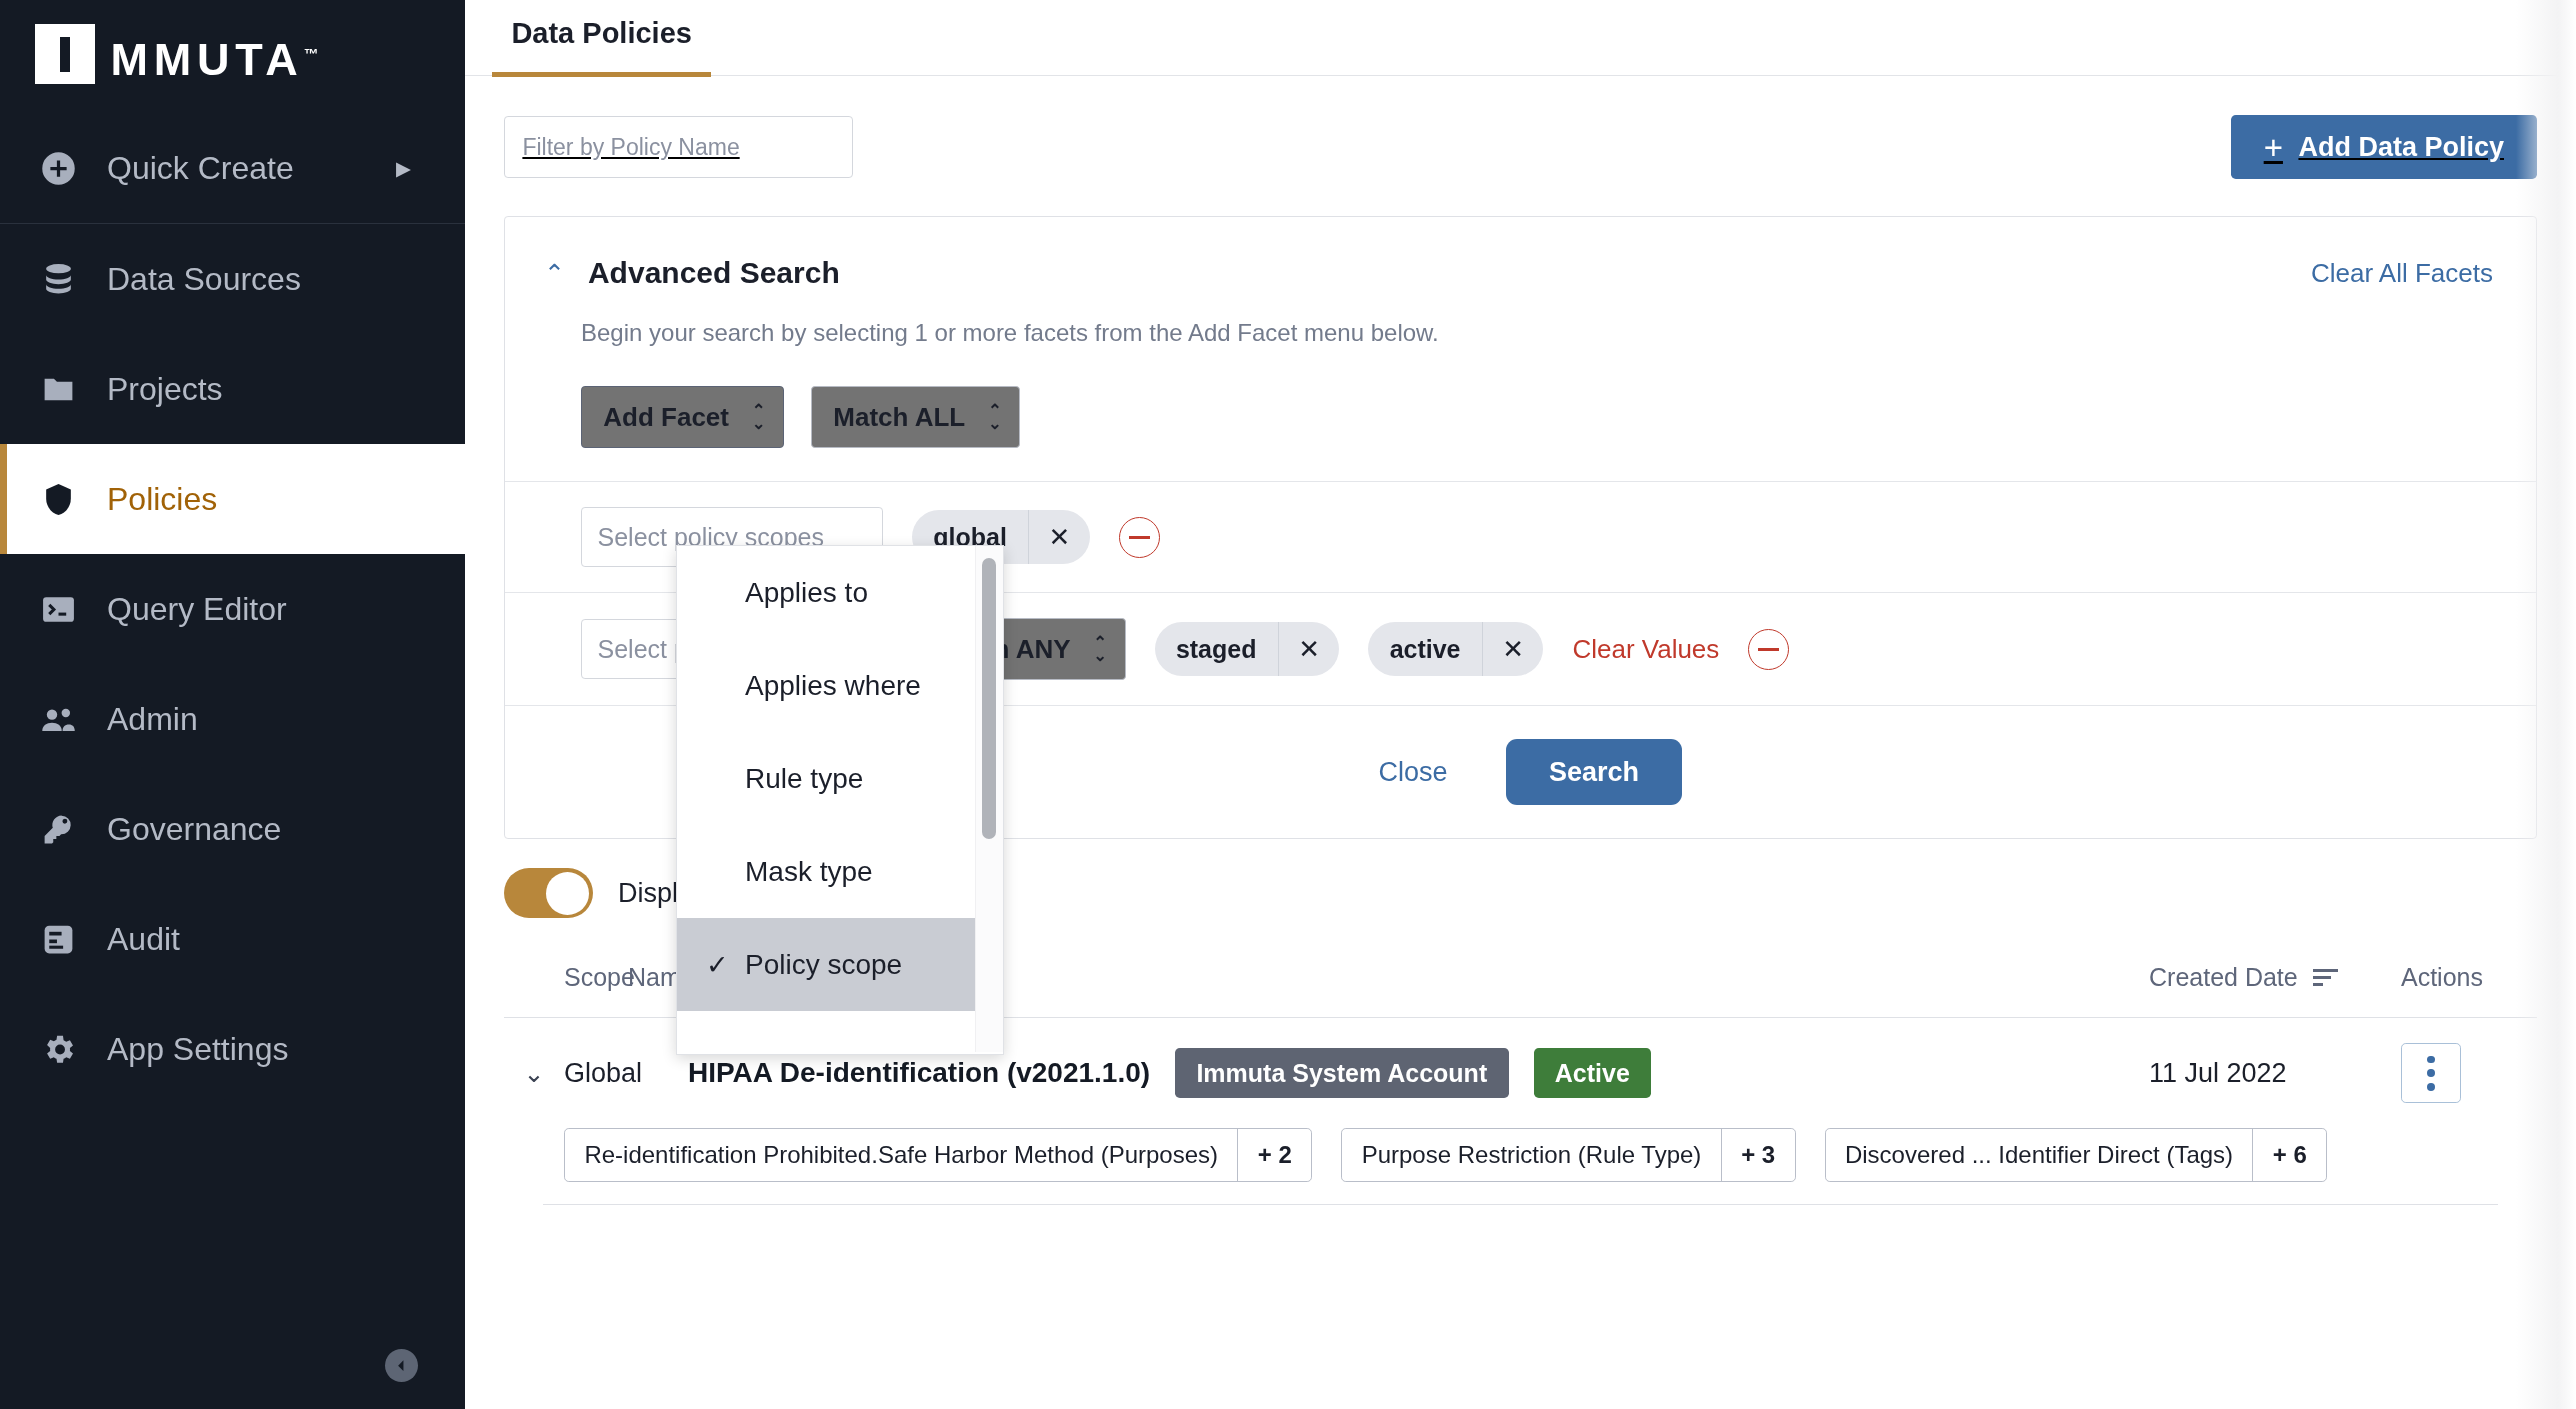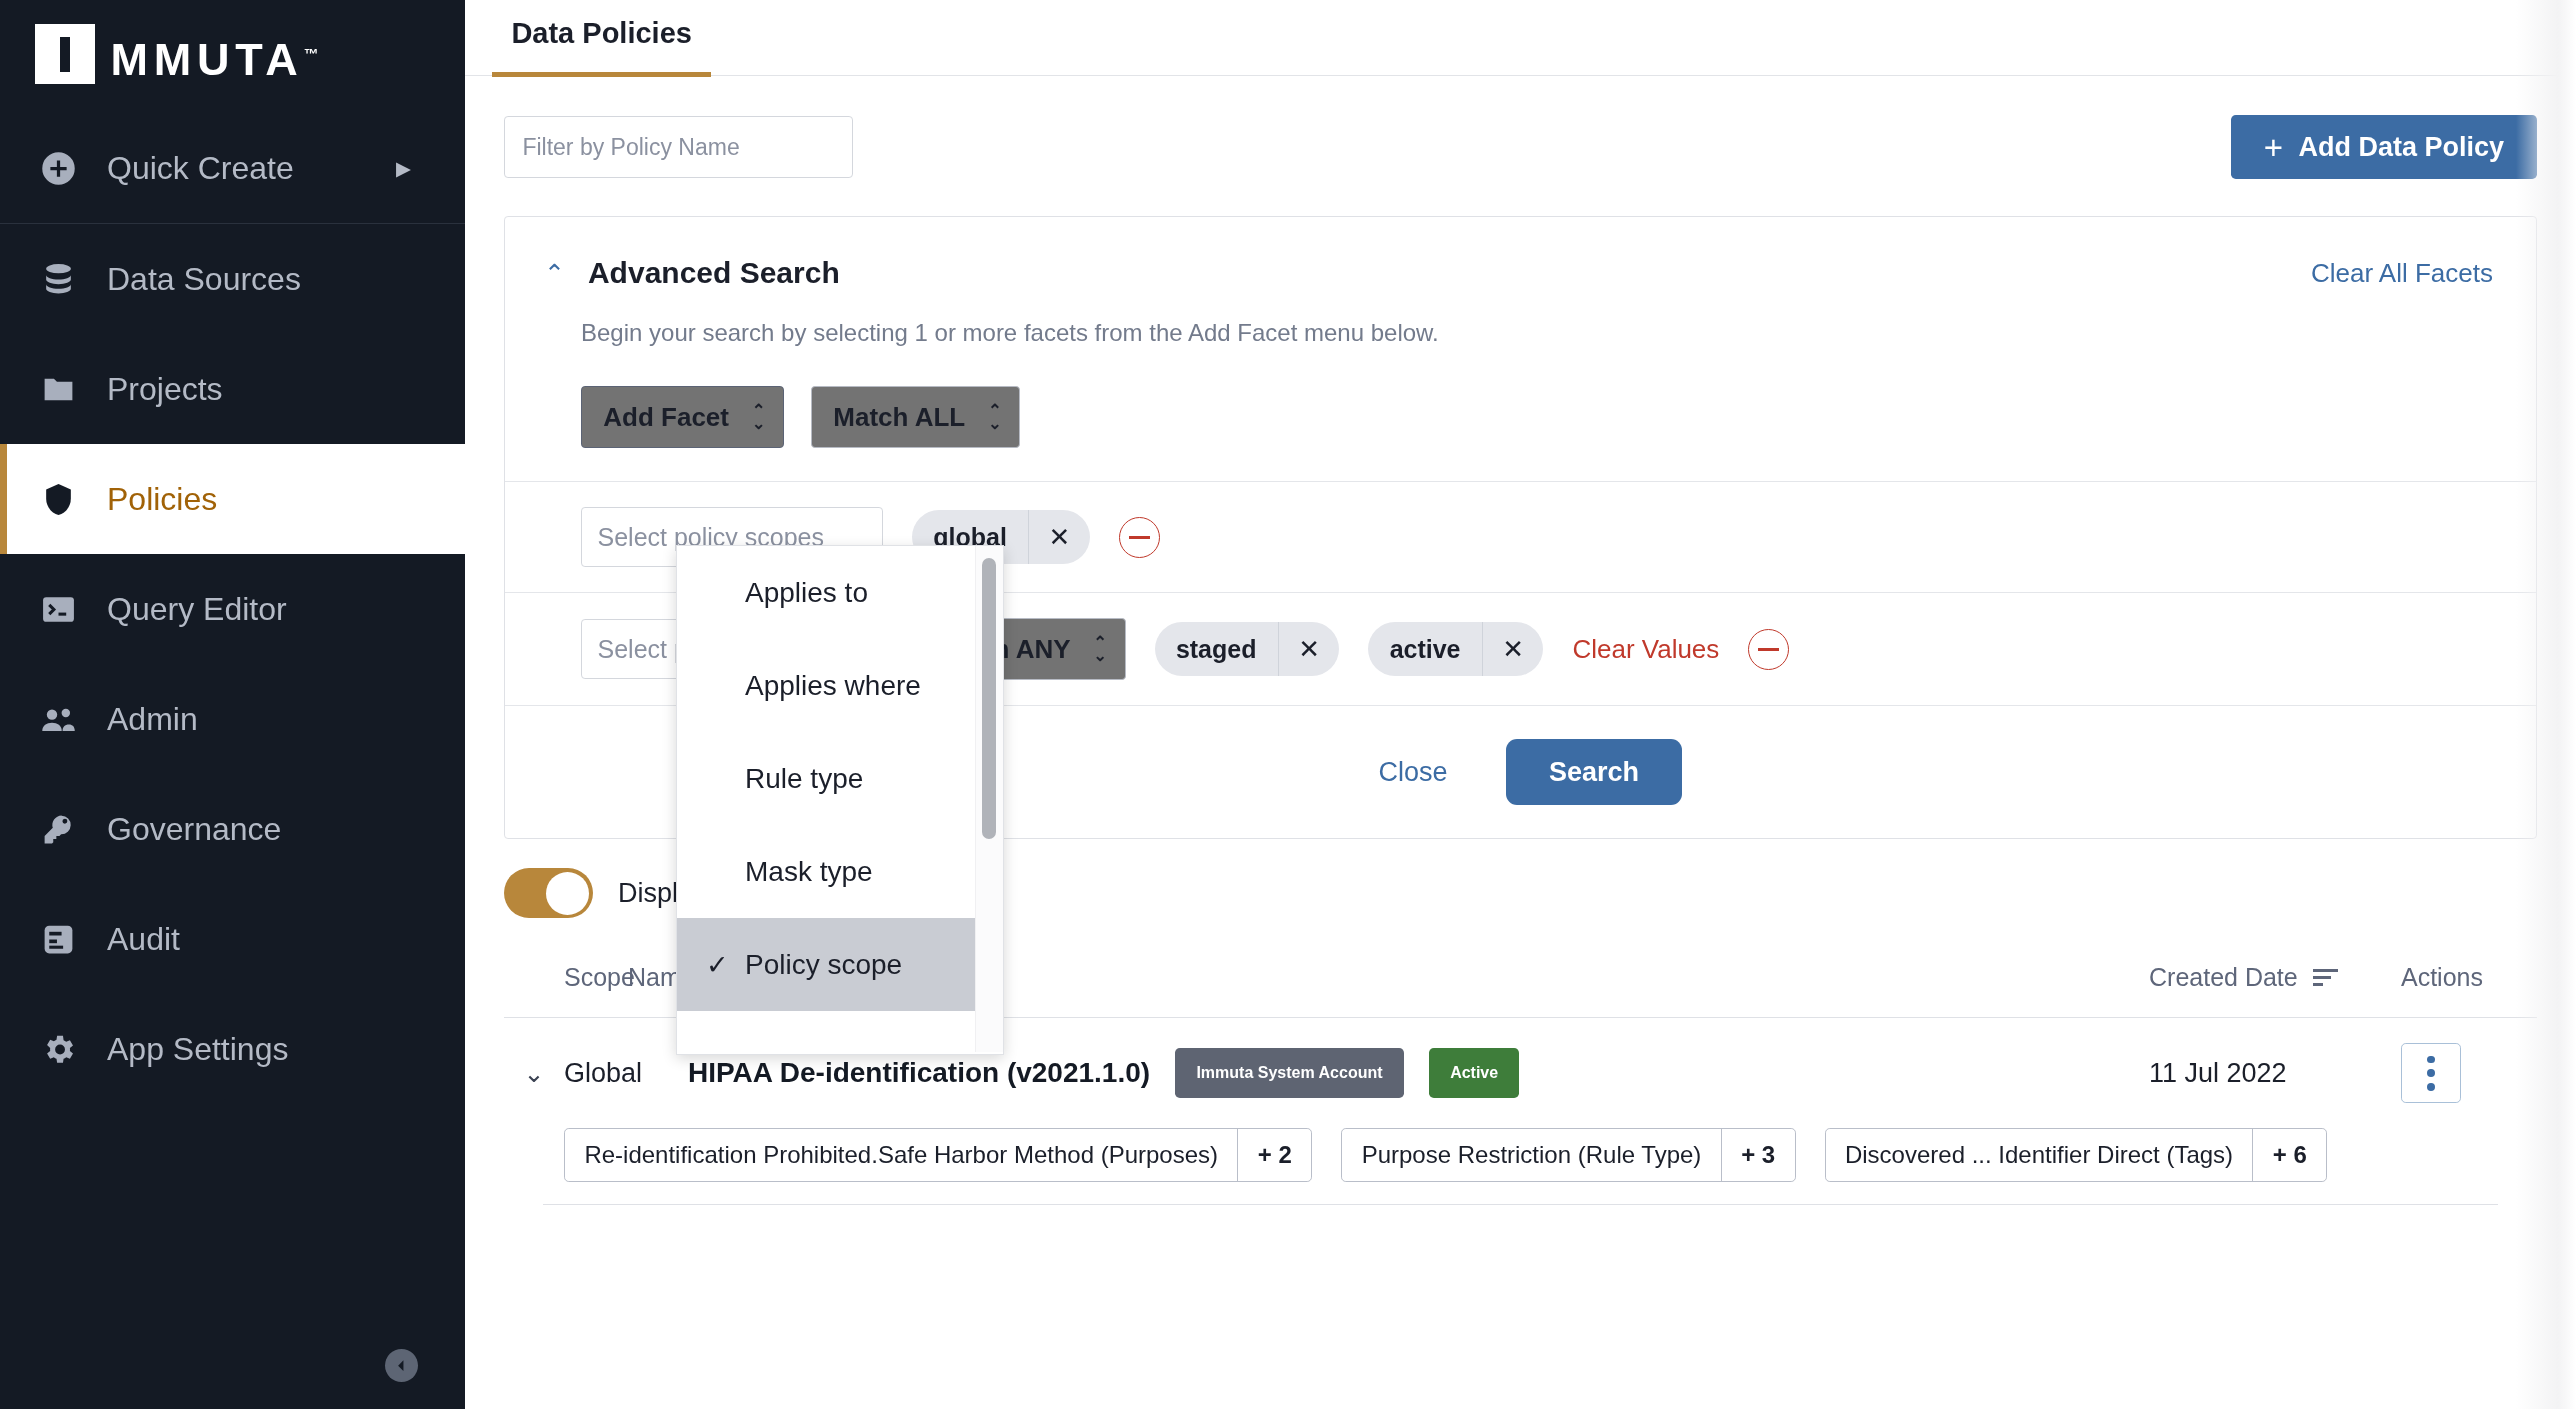--- a/index.html
+++ b/index.html
@@ -71,20 +71,21 @@
   }
   .tab.active { color: #1b1f2a; font-weight: bold; }
   .tab.active::after {
     content: ""; position: absolute; left: 7.8px; right: 7.8px; bottom: -1.9px;
     height: 4.8px; background: #b8873b;
   }
 
   .toolbar {
     display: flex; align-items: center; justify-content: space-between;
     padding: 39px 39px 0 39px;
+    text-decoration: underline;
   }
   .filter-input {
     width: 349px; height: 62px; border: 1px solid #d4d7dd; border-radius: 3.9px;
     padding: 0 17.4px; font-size: 23px; color: #3b4252;
     font-family: "Liberation Sans", sans-serif; background: #fff;
   }
   .filter-input::placeholder { color: #8b91a0; }
   .btn-primary {
     background: #3c6ca4; color: #fff; border: none; border-radius: 4.8px;
     height: 64px; padding: 0 33px; font-size: 27px; font-weight: bold;
@@ -216,21 +217,21 @@
   .sort-icon i:nth-child(2) { width: 17.4px; }
   .sort-icon i:nth-child(3) { width: 9.7px; }
 
   .trow { display: flex; align-items: center; padding: 25px 0 19.4px 0; }
   .row-caret { width: 60px; text-align: center; color: #3b4252; font-size: 25px; cursor: pointer; }
   .row-scope { width: 124px; font-size: 27px; color: #1b1f2a; }
   .row-name-cell { flex: 1; display: flex; align-items: center; gap: 25px; }
   .row-name { font-size: 28px; font-weight: bold; color: #141a24; white-space: nowrap; }
   .badge {
     height: 50px; border-radius: 4.8px; display: inline-flex; align-items: center;
-    padding: 0 21.3px; font-size: 16px; color: #fff; font-weight: bold; white-space: nowrap;
+    padding: 0 21.3px; font-size: 25px; color: #fff; font-weight: bold; white-space: nowrap;
   }
   .badge.account { background: #5e6472; }
   .badge.active-state { background: #3e7d3a; }
   .row-date { width: 223px; font-size: 27px; color: #1b1f2a; }
   .row-actions { width: 165px; display: flex; justify-content: flex-start; padding-left: 29px; }
   .kebab {
     width: 60px; height: 60px; border: 1px solid #a9c0d8; border-radius: 4.8px;
     background: #fff; display: flex; flex-direction: column; align-items: center;
     justify-content: center; gap: 5.8px; cursor: pointer;
   }

